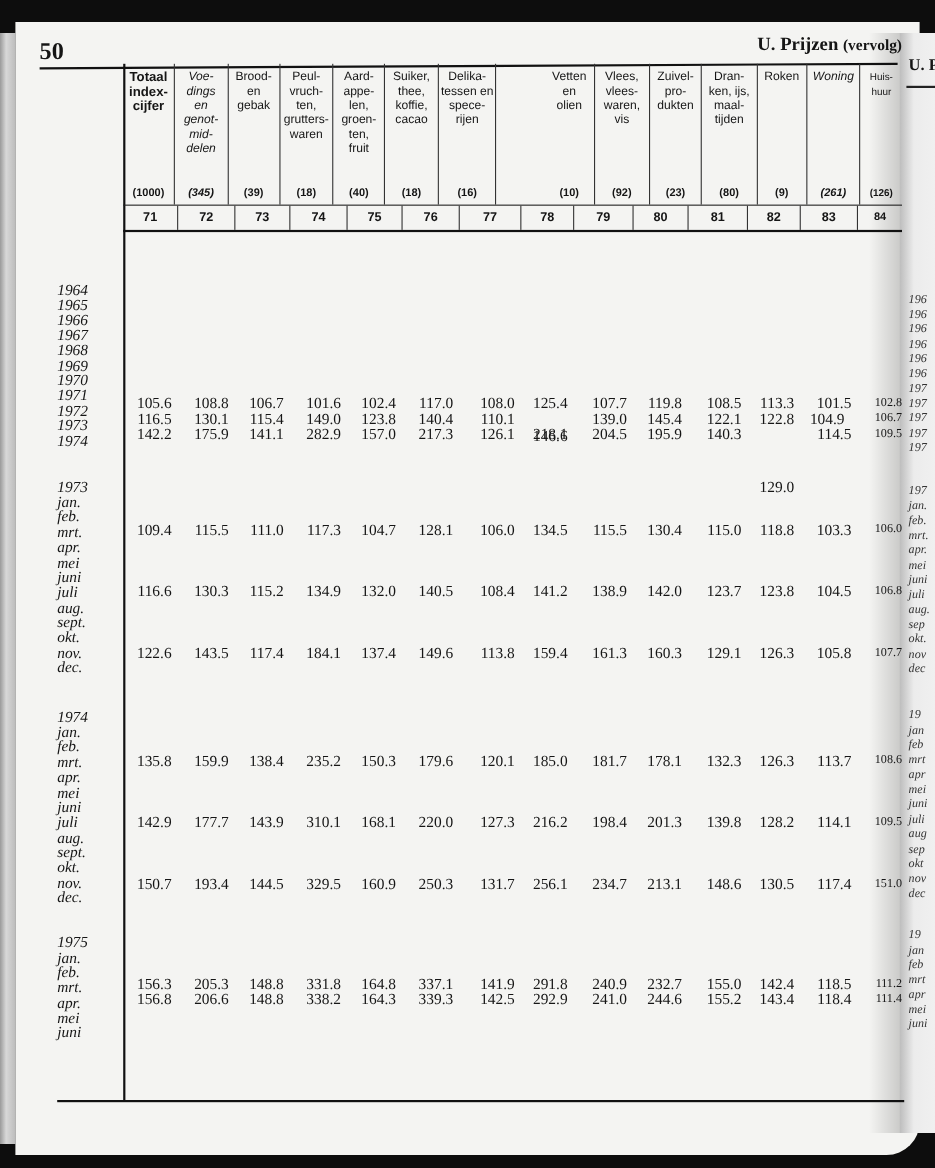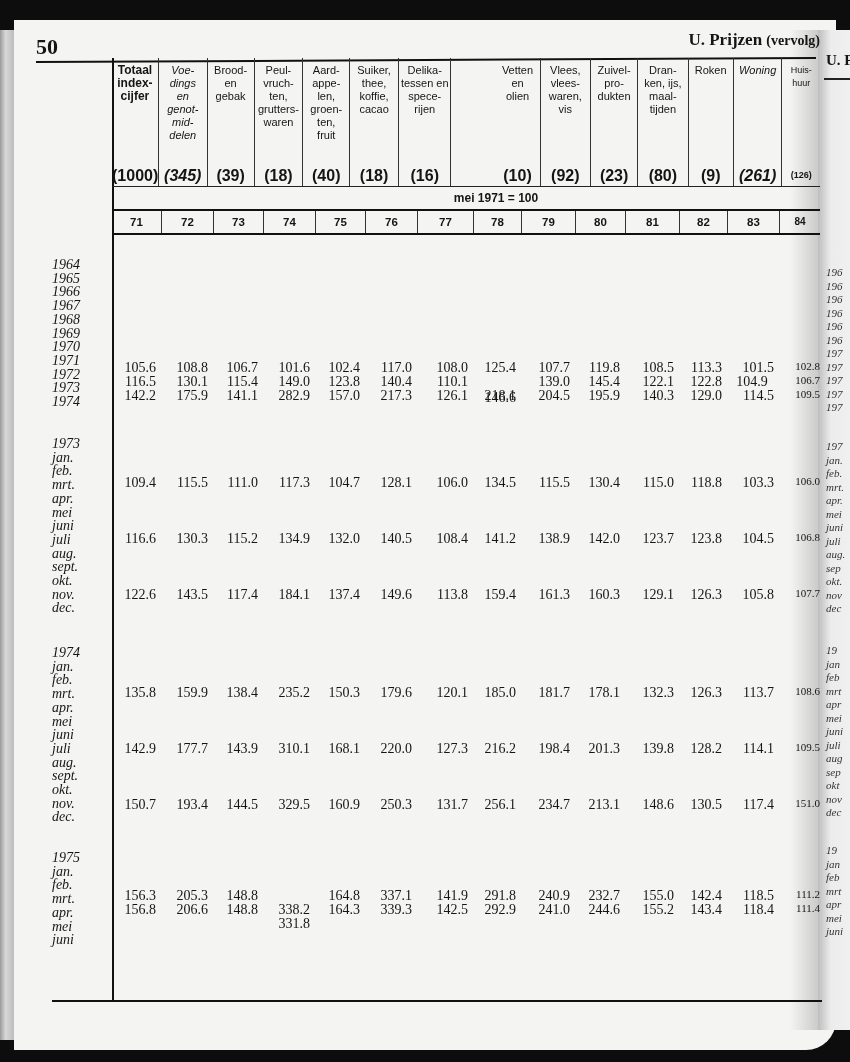--- a/index.html
+++ b/index.html
@@ -19,21 +19,21 @@
     .rule-top { position:absolute; left:36px; top:57px; width:780px; border-top:2px solid #111; transform:rotate(-0.3deg); transform-origin:right; }
     .rule-bottom { position:absolute; left:52px; top:1000px; width:770px; border-top:2px solid #111; }
     .vline-main { position:absolute; left:112px; top:58px; height:942px; border-left:2px solid #111; }
 
     .head { position:absolute; left:112px; top:58px; width:708px; font-family:"Liberation Sans", sans-serif; }
     .head-title { height:20px; font-size:11.5px; font-weight:bold; text-align:center; line-height:20px; border-bottom:1px solid #333; padding-left:60px; }
     .cols { display:flex; height:128px; border-bottom:1px solid #222; }
     .col { border-right:1px solid #333; position:relative; font-size:11px; text-align:center; line-height:13px; padding-top:6px; box-sizing:border-box; }
     .col:last-child { border-right:none; }
     .col .label { white-space:pre-line; }
-    .col .weight { position:absolute; bottom:4px; left:0; right:0; font-size:16px; font-weight:bold; }
+    .col .weight { position:absolute; bottom:4px; left:0; right:0; font-size:10px; font-weight:bold; }
     .col.italic .label, .col.italic .weight { font-style:italic; }
     .col.bold .label { font-weight:bold; font-size:12px; }
     .col.small .label, .col.small .weight { font-size:9px; }
     .base-note { height:22px; font-size:12px; font-weight:bold; text-align:center; line-height:22px; border-bottom:2px solid #111; padding-left:60px; }
     .nums { display:flex; height:22px; border-bottom:2px solid #111; }
     .nums div { border-right:1px solid #333; font-size:11.5px; font-weight:bold; text-align:center; line-height:22px; box-sizing:border-box; }
     .nums div:last-child { border-right:none; font-size:10px; }
 
     .stub { position:absolute; left:52px; font-style:italic; font-size:14px; line-height:13.7px; white-space:pre; }
     .row { position:absolute; left:114px; display:flex; font-size:14px; }
@@ -193,21 +193,20 @@
       <div class="col italic" style="width: 52px;">
         <div class="label">Woning</div>
         <div class="weight">(261)</div>
       </div>
       <div class="col small" style="width: 40px;">
         <div class="label">Huis-
 huur</div>
         <div class="weight">(126)</div>
       </div>
     </div>
-  <div class="base-note">mei 1971 = 100</div>
   <div class="nums" id="nums">
       <div style="width: 50px;">71</div>
       <div style="width: 52px;">72</div>
       <div style="width: 50px;">73</div>
       <div style="width: 52px;">74</div>
       <div style="width: 50px;">75</div>
       <div style="width: 52px;">76</div>
       <div style="width: 56px;">77</div>
       <div style="width: 48px;">78</div>
       <div style="width: 54px;">79</div>
@@ -268,21 +267,21 @@
       <span style="width: 52px; padding-right: 8px;">175.9</span>
       <span style="width: 50px; padding-right: 8px;">141.1</span>
       <span style="width: 52px; padding-right: 8px;">282.9</span>
       <span style="width: 50px; padding-right: 8px;">157.0</span>
       <span style="width: 52px; padding-right: 8px;">217.3</span>
       <span style="width: 56px; padding-right: 8px;">126.1</span>
       <span style="width: 48px; padding-right: 8px;">218.1</span>
       <span style="width: 54px; padding-right: 8px;">204.5</span>
       <span style="width: 50px; padding-right: 8px;">195.9</span>
       <span style="width: 54px; padding-right: 8px;">140.3</span>
-      <span style="width: 48px; padding-right: 8px;">129.0</span>
+      <span style="width: 48px; padding-right: 8px; margin-top: 48px;">129.0</span>
       <span style="width: 52px; padding-right: 8px;">114.5</span>
       <span class="last" style="width: 40px; padding-right: 2px;">109.5</span>
     </div>
     <div class="stub" style="top: 437px;">1973
 jan.
 feb.
 mrt.
 apr.
 mei
 juni
@@ -405,21 +404,21 @@
 jan.
 feb.
 mrt.
 apr.
 mei
 juni</div>
     <div class="row" style="top: 888px;">
       <span style="width: 50px; padding-right: 8px;">156.3</span>
       <span style="width: 52px; padding-right: 8px;">205.3</span>
       <span style="width: 50px; padding-right: 8px;">148.8</span>
-      <span style="width: 52px; padding-right: 8px; margin-top: 28px;">331.8</span>
+      <span style="width: 52px; padding-right: 8px;">331.8</span>
       <span style="width: 50px; padding-right: 8px;">164.8</span>
       <span style="width: 52px; padding-right: 8px;">337.1</span>
       <span style="width: 56px; padding-right: 8px;">141.9</span>
       <span style="width: 48px; padding-right: 8px;">291.8</span>
       <span style="width: 54px; padding-right: 8px;">240.9</span>
       <span style="width: 50px; padding-right: 8px;">232.7</span>
       <span style="width: 54px; padding-right: 8px;">155.0</span>
       <span style="width: 48px; padding-right: 8px;">142.4</span>
       <span style="width: 52px; padding-right: 8px;">118.5</span>
       <span class="last" style="width: 40px; padding-right: 2px;">111.2</span>

